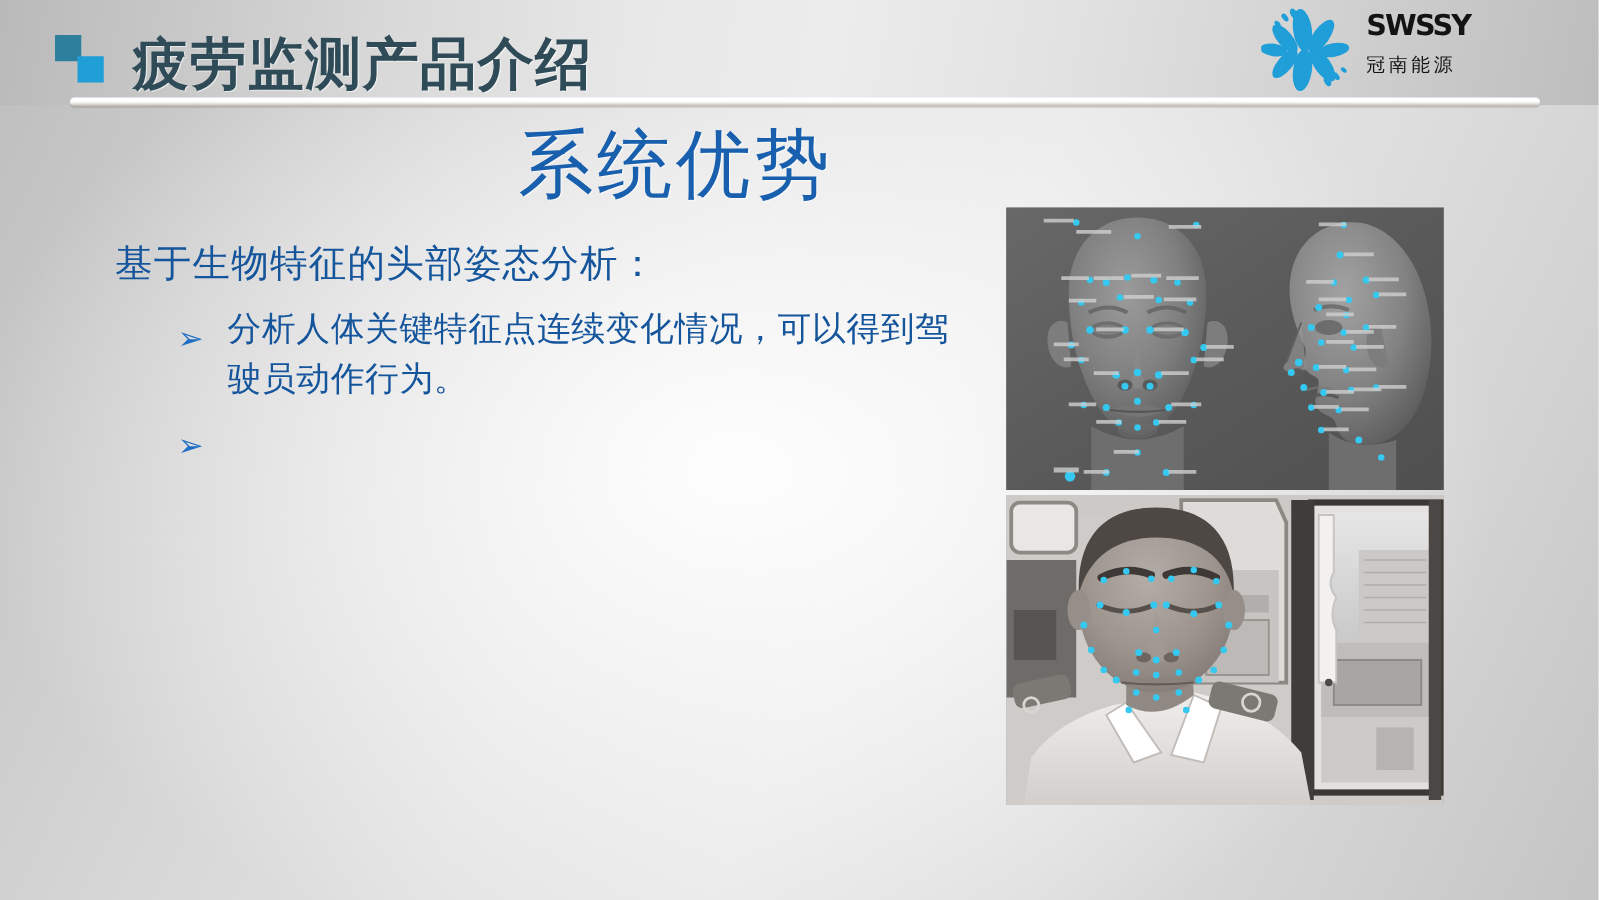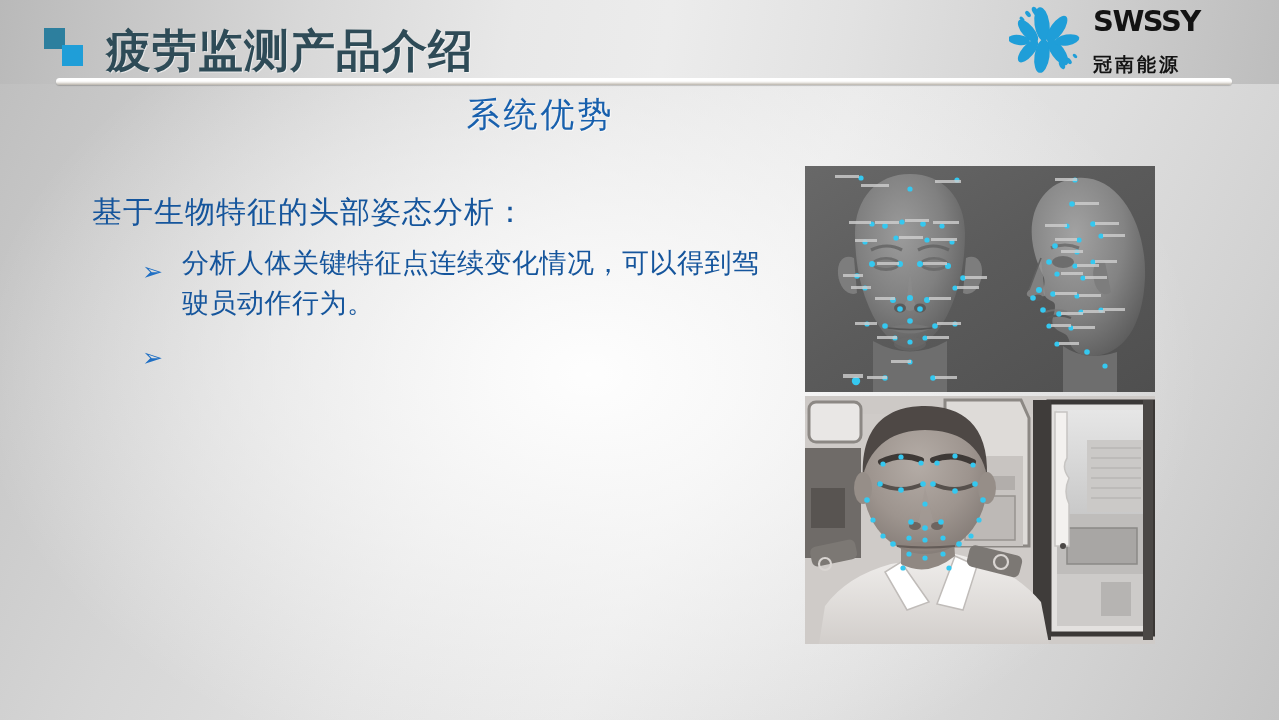--- a/index.html
+++ b/index.html
@@ -82,44 +82,44 @@
     left: 0; top: 2px;
     width: 74px; height: 72px;
   }
   #logo-text {
     position: absolute;
     left: 84px;
     top: 2px;
     width: 170px;
   }
   #logo-word {
-    font-size: 29px;
+    font-size: 23px;
     font-weight: bold;
     letter-spacing: -1.5px;
     color: #131313;
     line-height: 34px;
     font-family: "DejaVu Sans", sans-serif;
   }
   #logo-sub {
-    font-size: 19px;
-    font-weight: bold;
+    font-size: 15px;
+    font-weight: normal;
     letter-spacing: 3px;
     color: #131313;
     line-height: 26px;
-    margin-top: 14px;
+    margin-top: 2px;
   }
 
   
   #slide-title {
     position: absolute;
     left: 0;
     top: 92px;
     width: 1081px;
     text-align: center;
-    font-size: 34px;
+    font-size: 60px;
     color: #1860ad;
     letter-spacing: 3px;
     text-shadow: 1px 1px 1px rgba(255,255,255,0.7);
   }
 
   
   #body-col {
     position: absolute;
     left: 92px;
     top: 192px;

